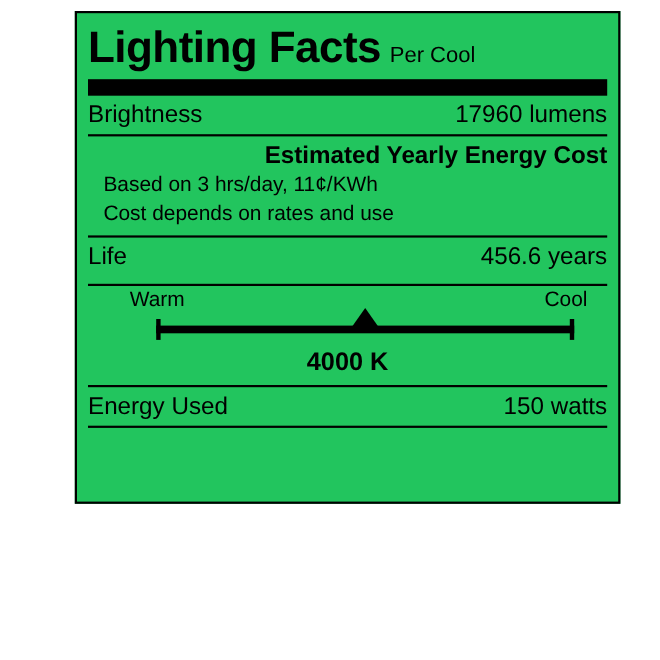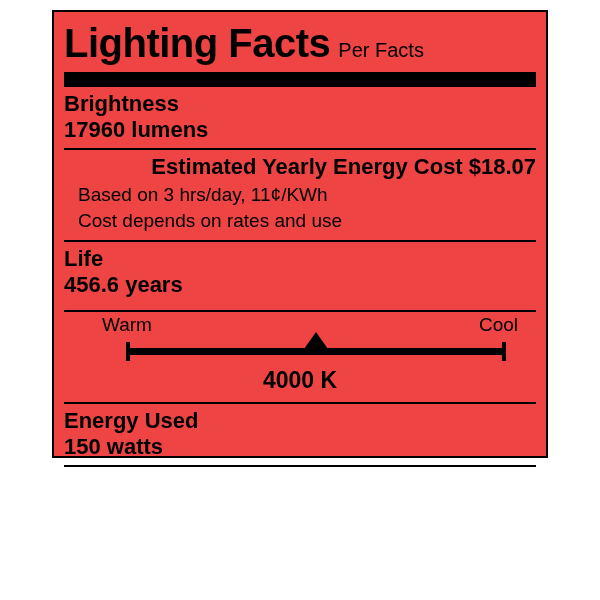--- a/index.html
+++ b/index.html
@@ -10,27 +10,27 @@
   body {
     width: 600px;
     height: 600px;
     font-family: "Liberation Sans", sans-serif;
     color: #000000;
     overflow: hidden;
   }
 
   .label-card {
     position: absolute;
-    left: 52px;
+    left: 68px;
     top: 10px;
     width: 496px;
     height: 448px;
     border: 2px solid #000000;
     box-sizing: border-box;
-    background: #ef4444;
+    background: #22c55e;
   }
 
   .inner {
     position: absolute;
     left: 10px;
     top: 6px;
     right: 10px;
     bottom: 0;
   }
 
@@ -65,23 +65,22 @@
     height: 2px;
     background: #000000;
     margin: 0;
   }
 
   .row {
     display: flex;
     justify-content: space-between;
     align-items: baseline;
     font-size: 22px;
-    font-weight: bold;
+    font-weight: normal;
     padding: 4px 0 5px 0;
-    flex-direction: column;
   }
   .row .left { white-space: nowrap; }
   .row .right { white-space: nowrap; }
 
   .row-cost {
     display: flex;
     justify-content: flex-end;
     align-items: baseline;
     font-size: 22px;
     font-weight: bold;
@@ -159,35 +158,34 @@
   }
 </style>
 </head>
 <body>
 
 <div class="label-card">
   <div class="inner">
 
     <div class="title-row">
       <span class="title-main">Lighting Facts</span>
-      <span class="title-sub">Per Facts</span>
+      <span class="title-sub">Per Cool</span>
     </div>
 
     <div class="thick-bar"></div>
 
     <div class="row">
       <span class="left">Brightness</span>
       <span class="right">17960 lumens</span>
     </div>
 
     <div class="rule"></div>
 
     <div class="row-cost">
       <span class="left">Estimated Yearly Energy Cost</span>
-      <span class="right">$18.07</span>
     </div>
     <div class="subline">Based on 3 hrs/day, 11¢/KWh</div>
     <div class="subline">Cost depends on rates and use</div>
 
     <div class="rule" style="margin-top:6px;"></div>
 
     <div class="row">
       <span class="left">Life</span>
       <span class="right">456.6 years</span>
     </div>

